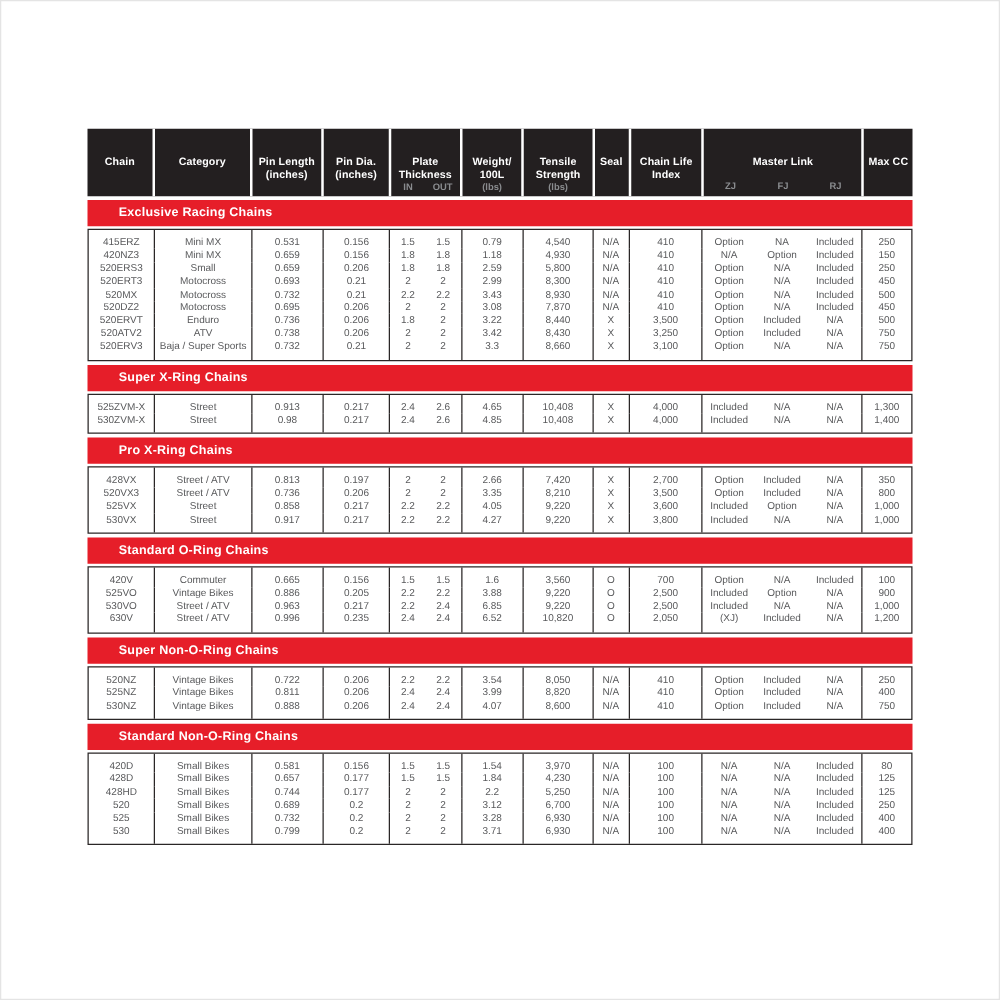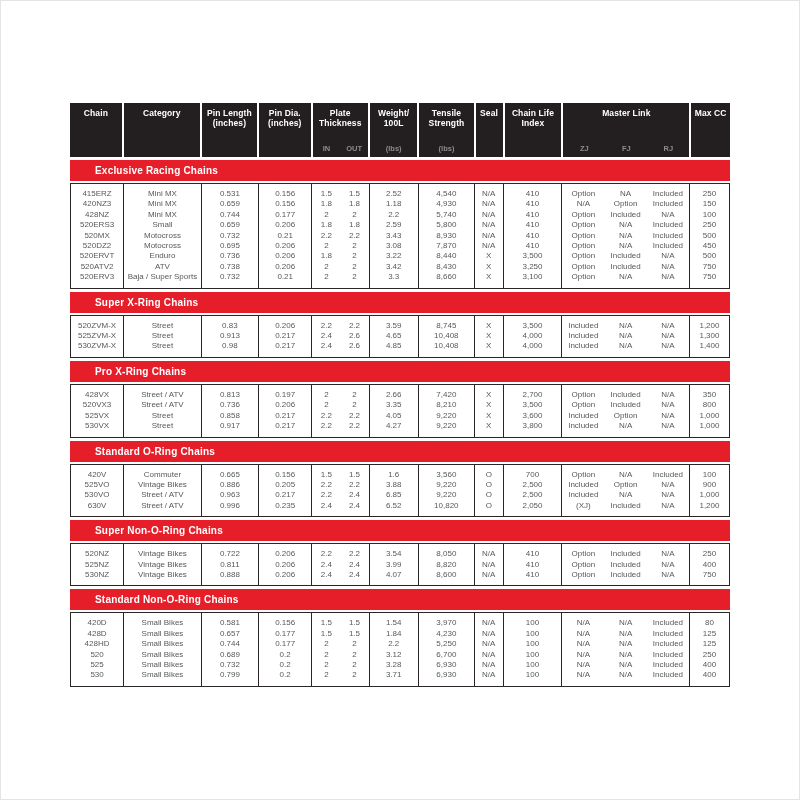--- a/index.html
+++ b/index.html
@@ -6,21 +6,21 @@
   body{width:800px;height:800px;position:relative;font-family:"Liberation Sans",sans-serif;
        -webkit-font-smoothing:antialiased;}
   .page-frame{position:absolute;inset:0;border:1px solid #e4e4e4;pointer-events:none;}
   .spec-table{position:absolute;left:70px;top:103px;width:660px;}
 
   
   table{border-collapse:collapse;table-layout:fixed;width:100%;}
   .head-table th{padding:0;background:#231F20;border-right:2px solid #fff;vertical-align:top;height:54px;}
   .head-table th:last-child{border-right:none;}
   .hcell{display:flex;flex-direction:column;height:54px;}
-  .h-main{flex:1;color:#fff;font-weight:bold;font-size:8.5px;line-height:9.5px;padding-top:6px;
+  .h-main{flex:1;color:#fff;font-weight:bold;font-size:8.5px;line-height:9.5px;padding-top:22px;
           text-align:center;letter-spacing:0.1px;}
   .h-sub{height:14px;color:#8a8c8f;font-size:7.5px;line-height:11px;display:flex;font-weight:bold;}
   .h-sub span{flex:1;text-align:center;}
 
   
   .section-bar{background:#E61E29;height:21px;line-height:21px;color:#fff;font-weight:bold;
                font-size:10px;padding-left:8px;letter-spacing:0.2px;margin-top:3px;}
   .section-bar:first-of-type{margin-top:3px;padding-left:25px;}
 
   
@@ -159,21 +159,21 @@
             <col style="width: 6%;">
           </colgroup>
           <tbody>
             <tr>
               <td>415ERZ</td>
               <td>Mini MX</td>
               <td>0.531</td>
               <td>0.156</td>
               <td>1.5</td>
               <td>1.5</td>
-              <td>2.52</td>
+              <td>0.79</td>
               <td>4,540</td>
               <td>N/A</td>
               <td>410</td>
               <td>Option</td>
               <td>NA</td>
               <td>Included</td>
               <td>250</td>
             </tr>
             <tr>
               <td>420NZ3</td>
@@ -185,50 +185,50 @@
               <td>1.18</td>
               <td>4,930</td>
               <td>N/A</td>
               <td>410</td>
               <td>N/A</td>
               <td>Option</td>
               <td>Included</td>
               <td>150</td>
             </tr>
             <tr>
-              <td>428NZ</td>
-              <td>Mini MX</td>
-              <td>0.744</td>
-              <td>0.177</td>
-              <td>2</td>
-              <td>2</td>
-              <td>2.2</td>
-              <td>5,740</td>
-              <td>N/A</td>
-              <td>410</td>
-              <td>Option</td>
-              <td>Included</td>
-              <td>N/A</td>
-              <td>100</td>
-            </tr>
-            <tr>
               <td>520ERS3</td>
               <td>Small</td>
               <td>0.659</td>
               <td>0.206</td>
               <td>1.8</td>
               <td>1.8</td>
               <td>2.59</td>
               <td>5,800</td>
               <td>N/A</td>
               <td>410</td>
               <td>Option</td>
               <td>N/A</td>
               <td>Included</td>
               <td>250</td>
+            </tr>
+            <tr>
+              <td>520ERT3</td>
+              <td>Motocross</td>
+              <td>0.693</td>
+              <td>0.21</td>
+              <td>2</td>
+              <td>2</td>
+              <td>2.99</td>
+              <td>8,300</td>
+              <td>N/A</td>
+              <td>410</td>
+              <td>Option</td>
+              <td>N/A</td>
+              <td>Included</td>
+              <td>450</td>
             </tr>
             <tr>
               <td>520MX</td>
               <td>Motocross</td>
               <td>0.732</td>
               <td>0.21</td>
               <td>2.2</td>
               <td>2.2</td>
               <td>3.43</td>
               <td>8,930</td>
@@ -322,36 +322,20 @@
             <col style="width: 8.5%;">
             <col style="width: 4.4%;">
             <col style="width: 8.9%;">
             <col style="width: 6.47%;">
             <col style="width: 6.47%;">
             <col style="width: 6.46%;">
             <col style="width: 6%;">
           </colgroup>
           <tbody>
             <tr>
-              <td>520ZVM-X</td>
-              <td>Street</td>
-              <td>0.83</td>
-              <td>0.206</td>
-              <td>2.2</td>
-              <td>2.2</td>
-              <td>3.59</td>
-              <td>8,745</td>
-              <td>X</td>
-              <td>3,500</td>
-              <td>Included</td>
-              <td>N/A</td>
-              <td>N/A</td>
-              <td>1,200</td>
-            </tr>
-            <tr>
               <td>525ZVM-X</td>
               <td>Street</td>
               <td>0.913</td>
               <td>0.217</td>
               <td>2.4</td>
               <td>2.6</td>
               <td>4.65</td>
               <td>10,408</td>
               <td>X</td>
               <td>4,000</td>

